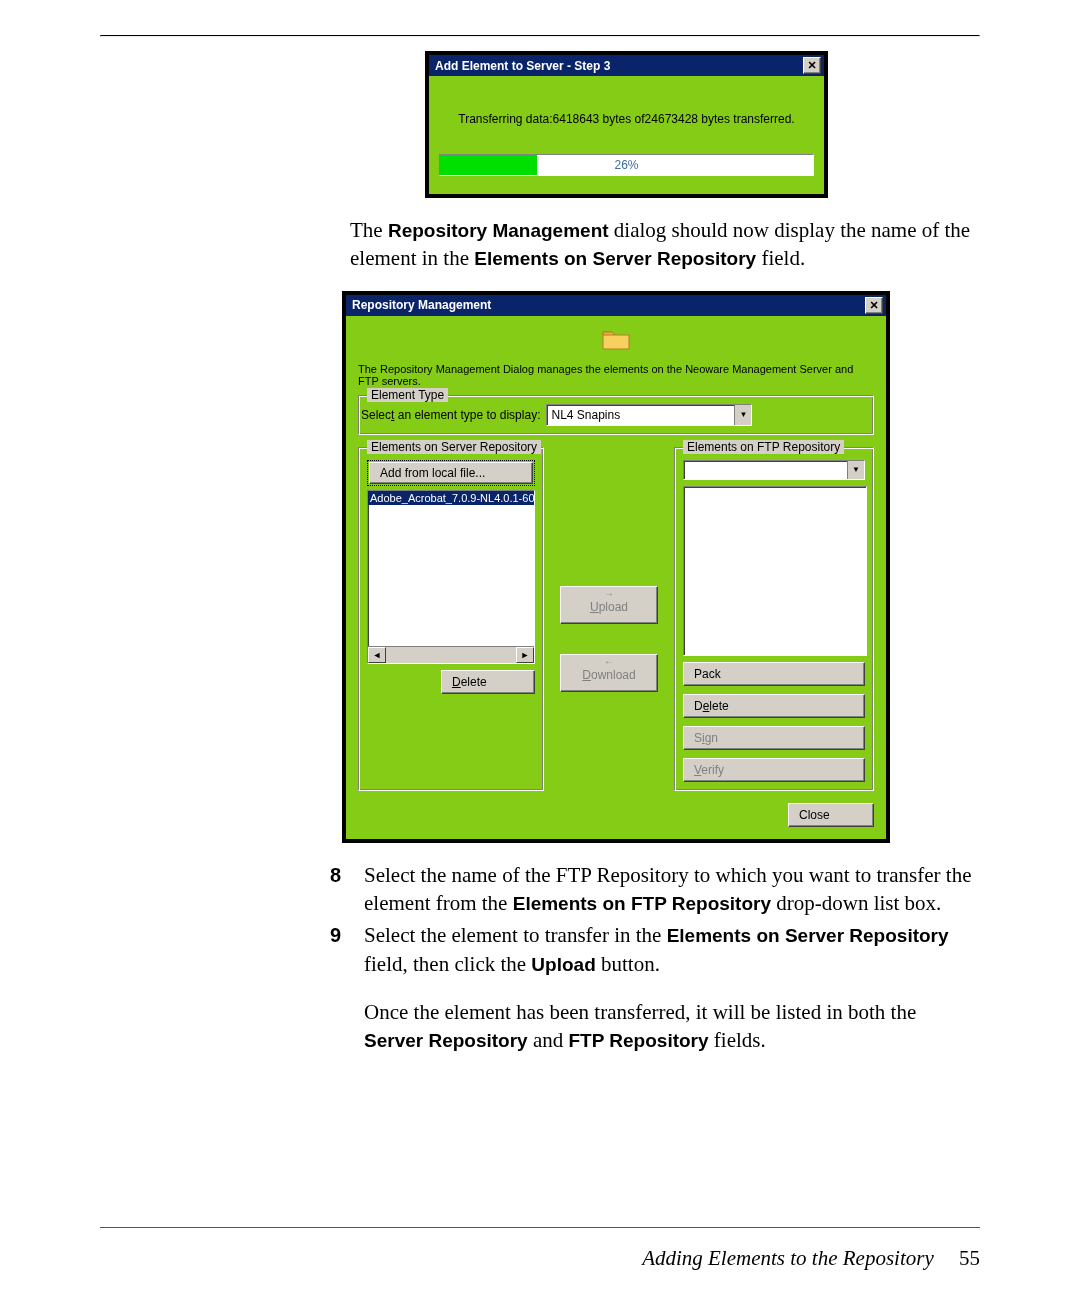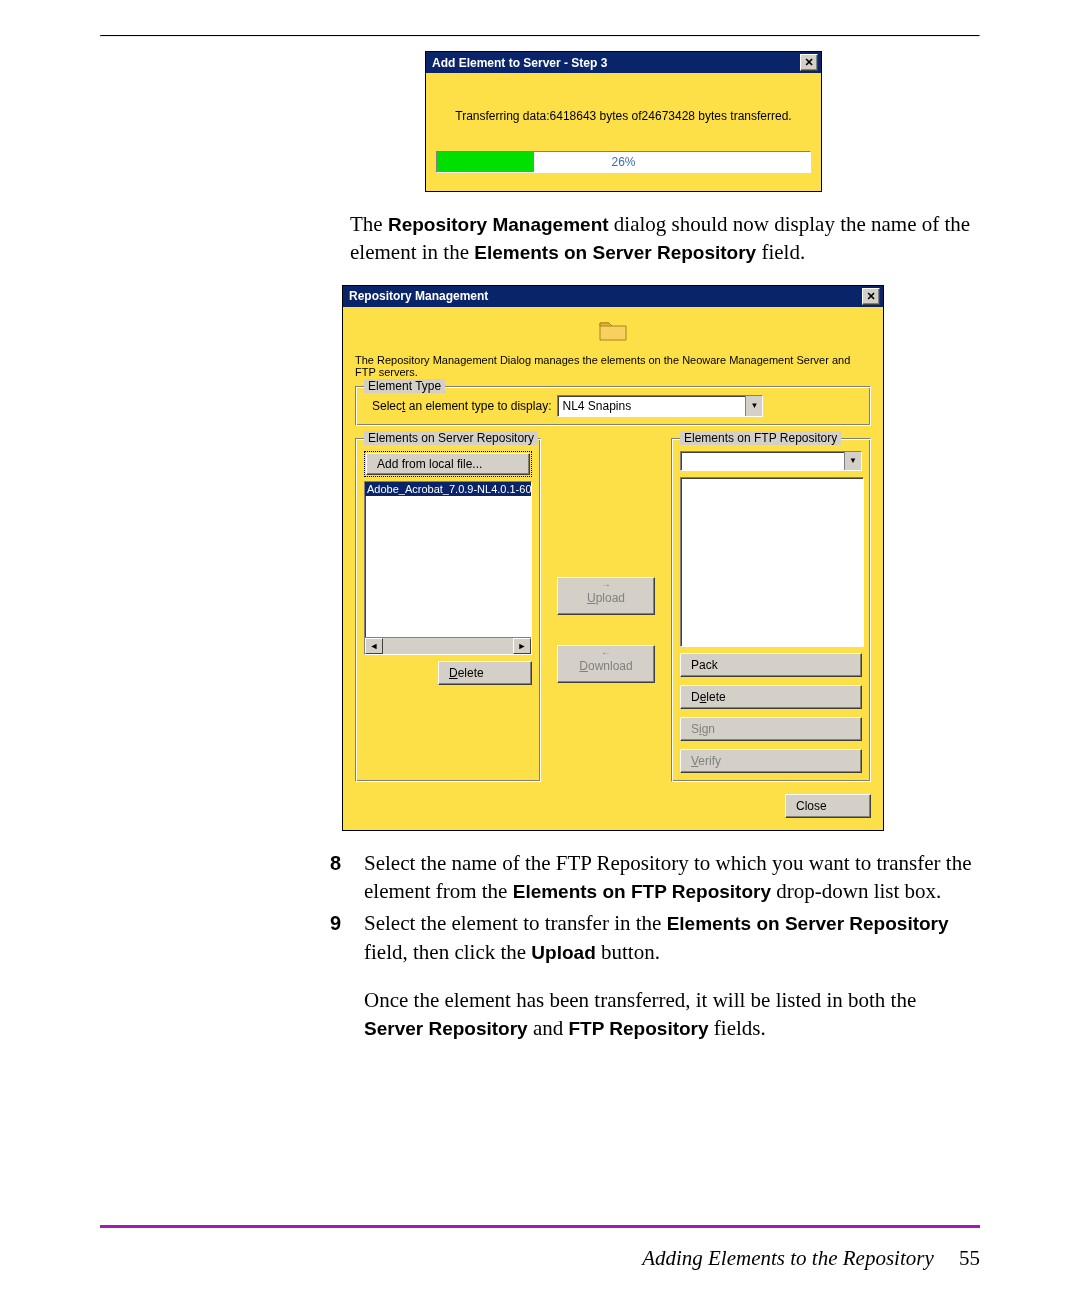--- a/index.html
+++ b/index.html
@@ -60,22 +60,22 @@
     font-size: 21px;
     line-height: 1.35;
   }
   .para2 {
     margin-top: 20px;
   }
 
   
   .win {
     font-family: Tahoma, Arial, sans-serif;
-    background: #fde047;
-    border: 1px solid #000000;
+    background: #84cc16;
+    border: 4px solid #000000;
     position: relative;
   }
   .win-title {
     background: #0A246A;
     color: #fff;
     display: flex;
     align-items: center;
     justify-content: space-between;
     padding: 2px 3px 2px 6px;
     font-size: 12px;
@@ -147,21 +147,21 @@
     align-items: center;
     gap: 8px;
     margin-bottom: 8px;
     flex-direction: column;
   }
   .group {
     border: 1px solid #808080;
     border-right-color: #fff;
     border-bottom-color: #fff;
     box-shadow: inset 1px 1px 0 #fff, inset -1px -1px 0 #808080;
-    padding: 8px 16px;
+    padding: 8px 2px;
     position: relative;
     margin-top: 6px;
   }
   .group-title {
     position: absolute;
     top: -8px;
     left: 8px;
     background: #D4D0C8;
     padding: 0 4px;
     font-size: 12px;
@@ -308,21 +308,21 @@
   .close-row {
     display: flex;
     justify-content: flex-end;
     margin-top: 12px;
   }
   .footer {
     position: absolute;
     bottom: 40px;
     left: 100px;
     right: 100px;
-    border-top: 3px solid #a21caf;
+    border-top: 1px solid #a21caf;
     padding-top: 18px;
     text-align: right;
     font-style: italic;
     font-size: 21px;
   }
   .pagenum {
     font-style: normal;
     margin-left: 20px;
   }
   .u { text-decoration: underline; }

